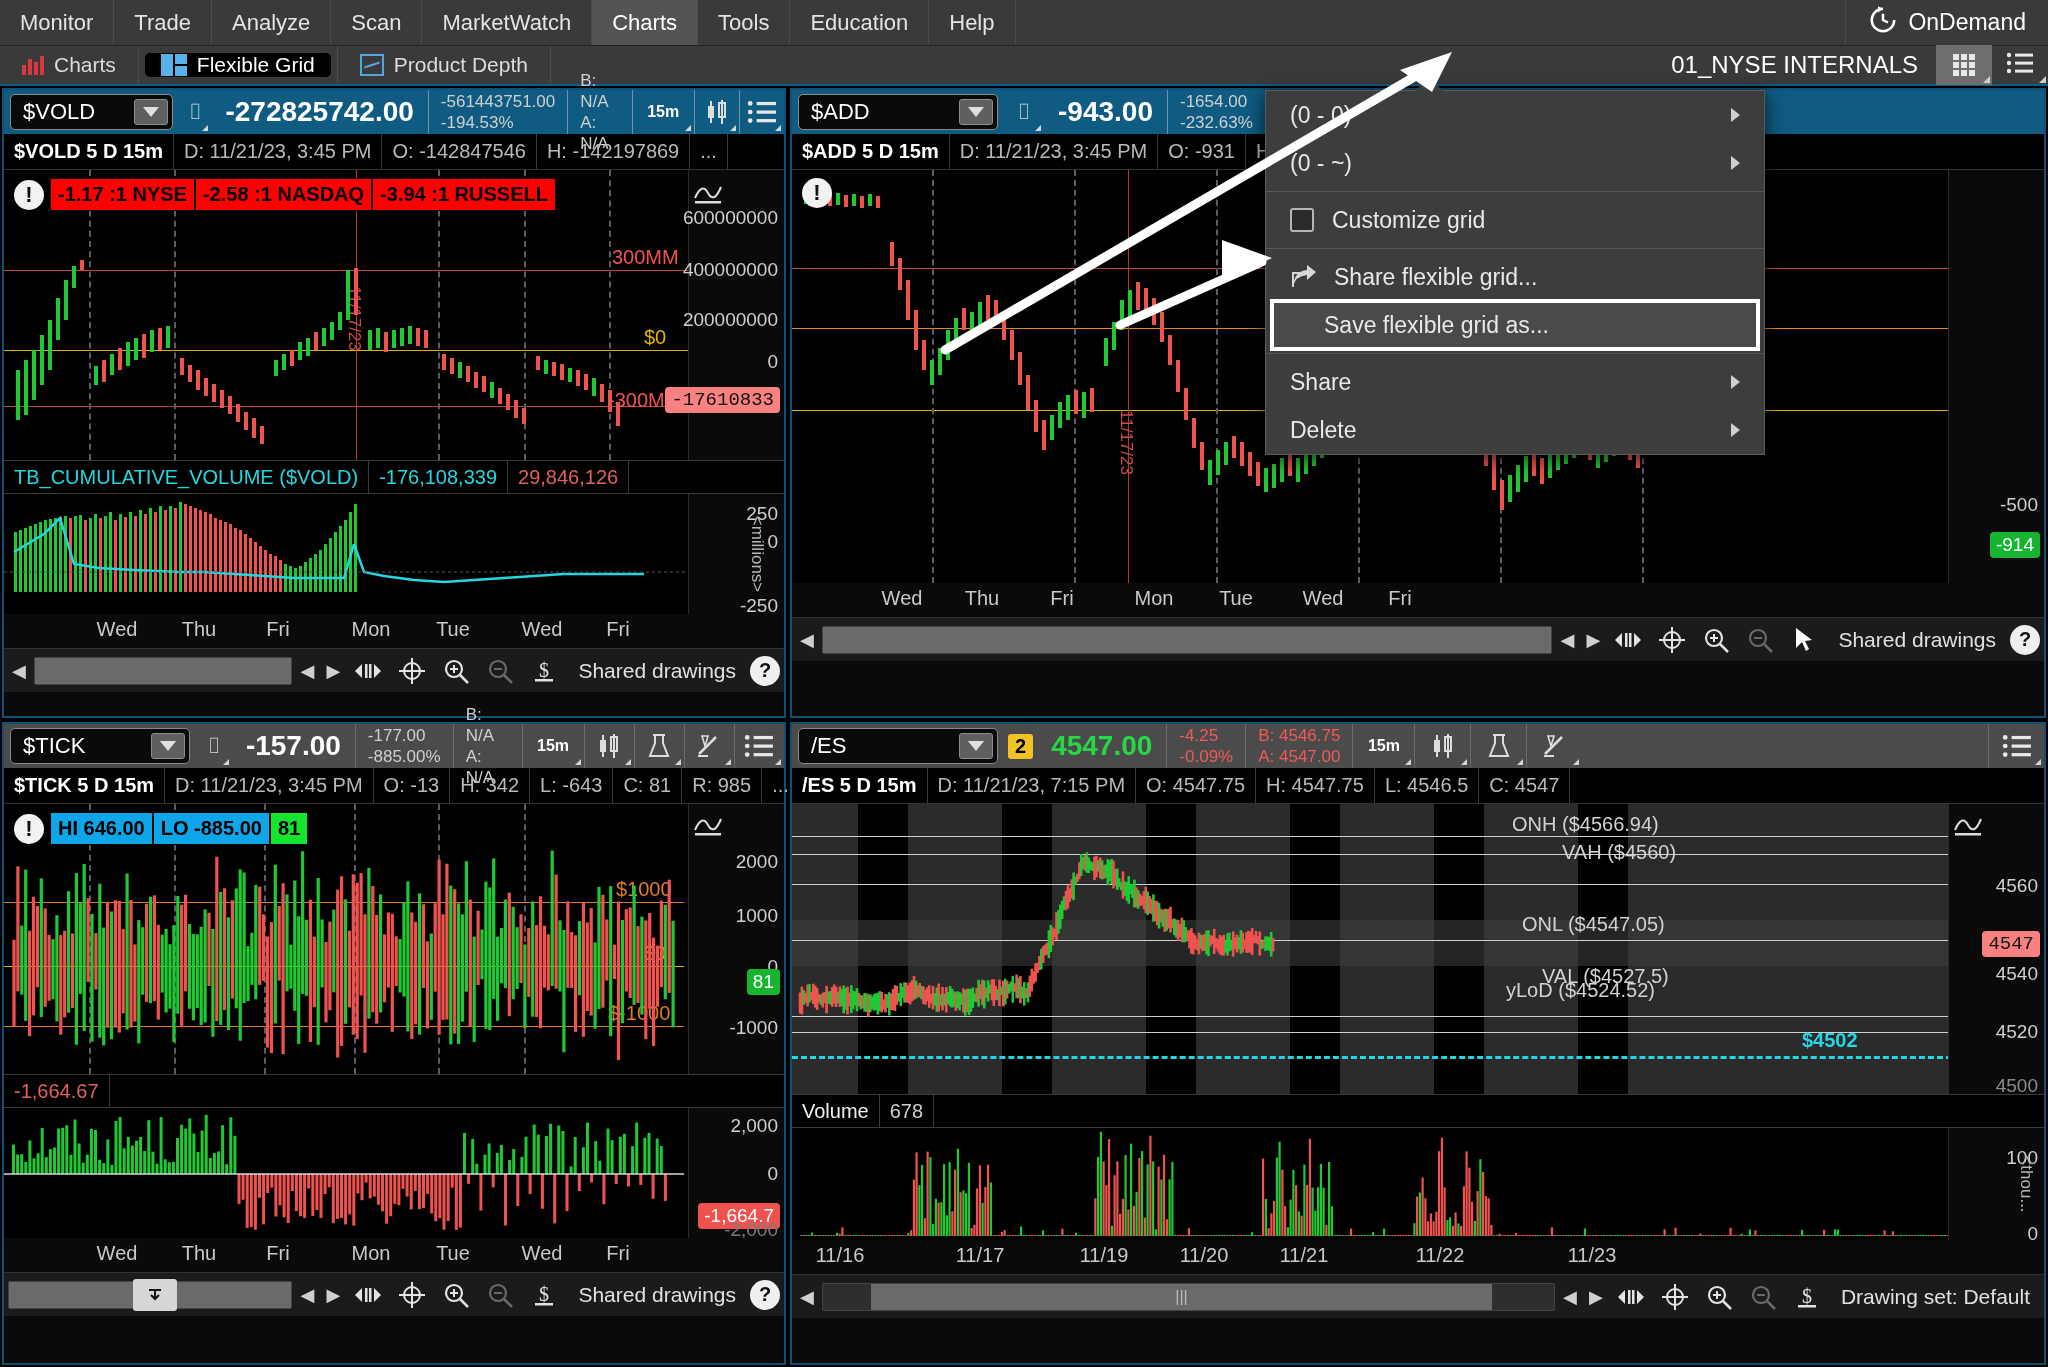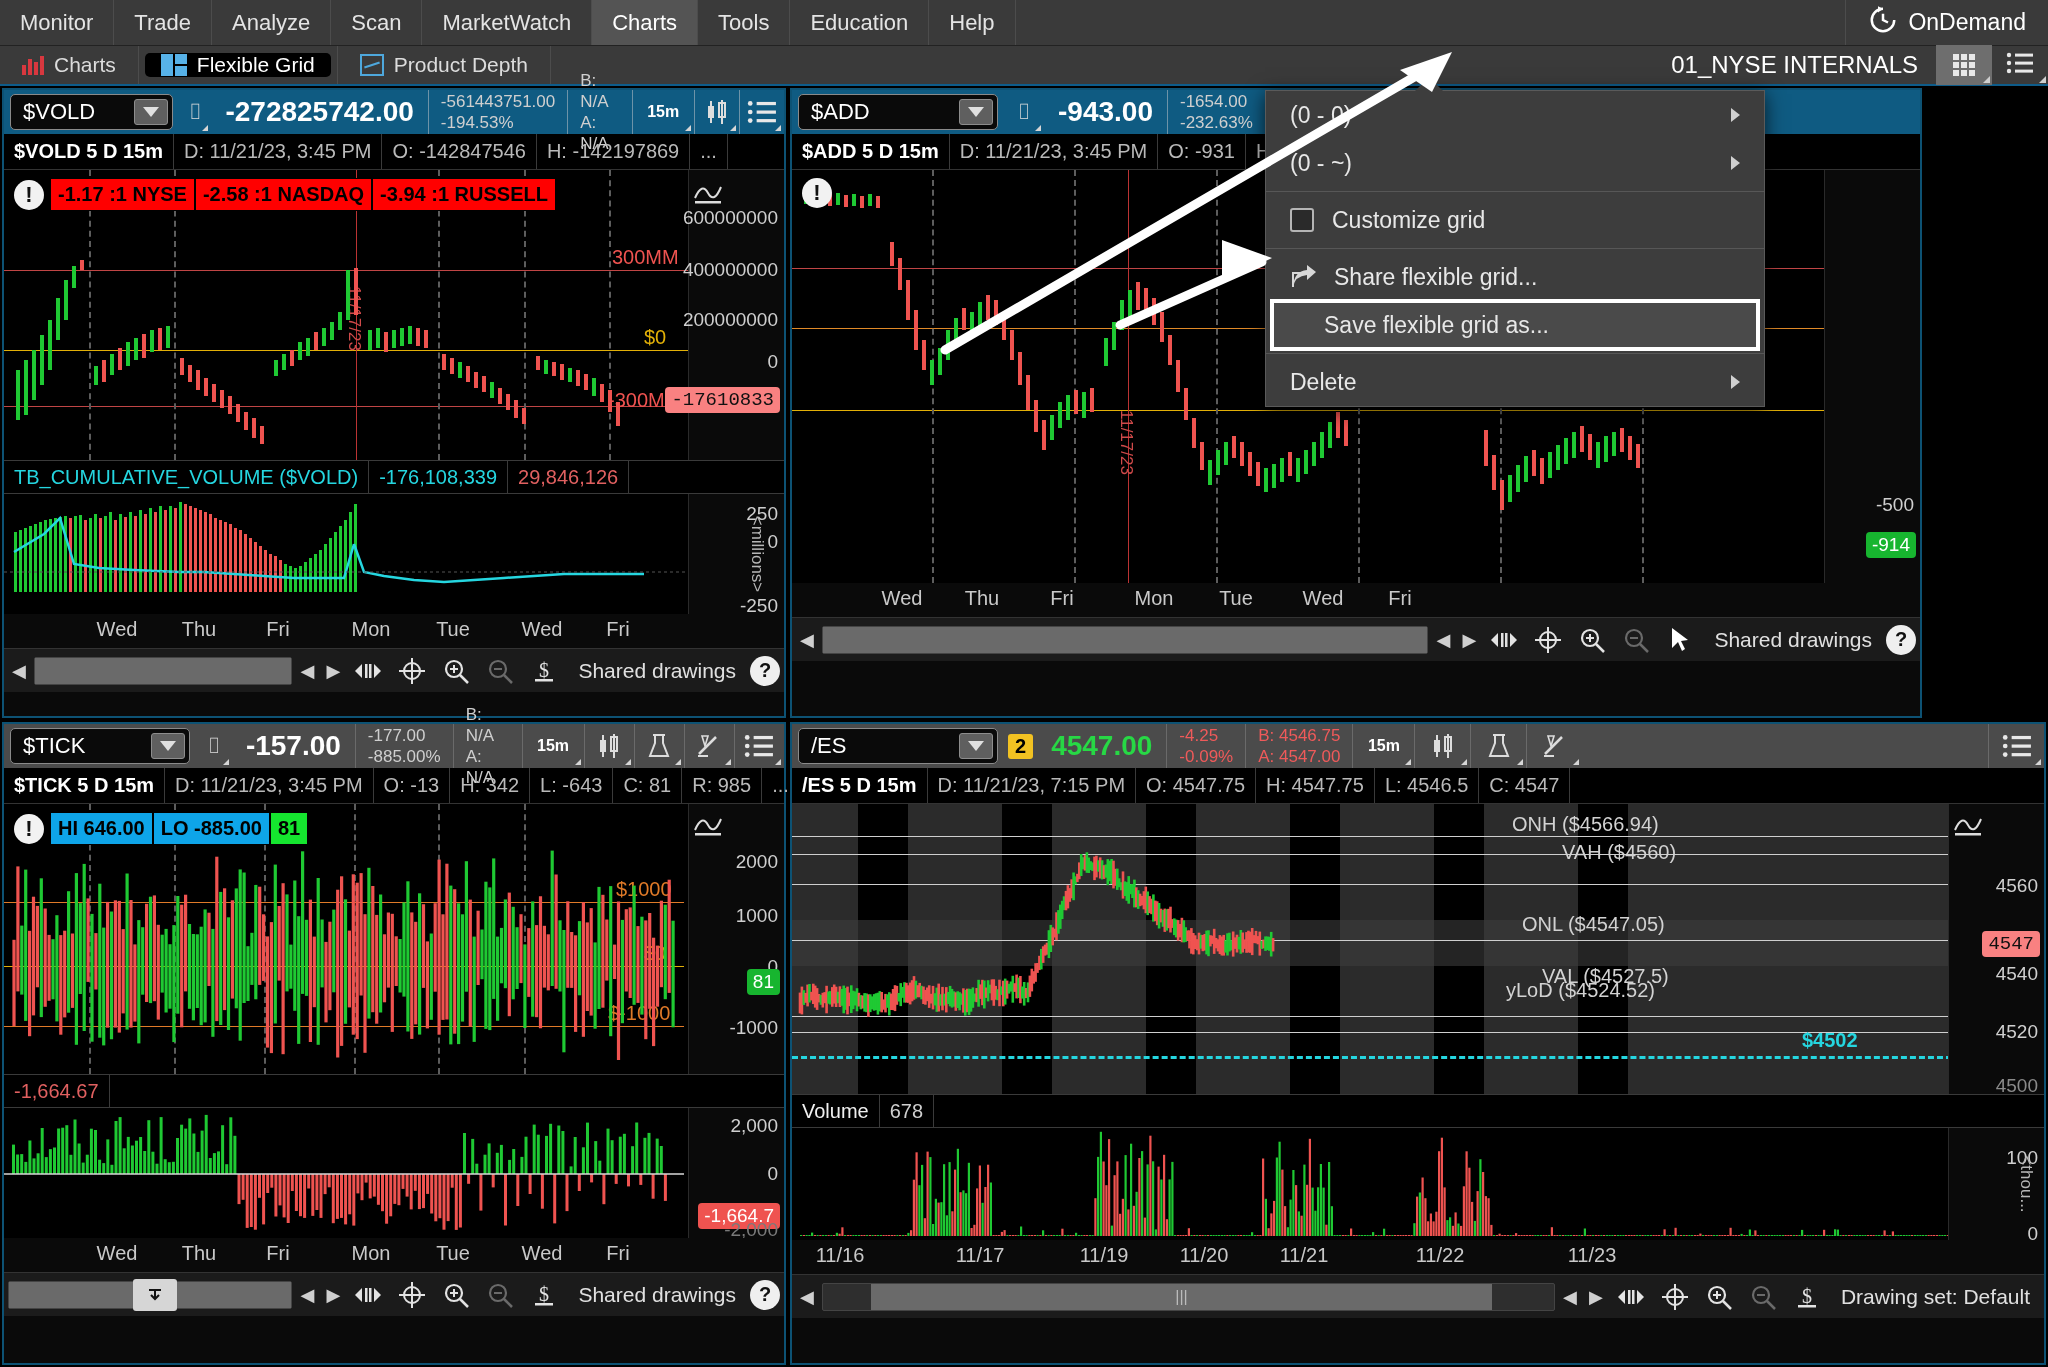--- a/index.html
+++ b/index.html
@@ -59,21 +59,21 @@
   .tool-btn .corner{ position:absolute; right:2px; bottom:2px;
     border-left:7px solid transparent; border-bottom:7px solid #cfcfcf; }
   .dots9{ width:22px; height:22px; display:grid;
     grid-template-columns:repeat(3,1fr); grid-template-rows:repeat(3,1fr); gap:2px; }
   .dots9 span{ background:#e8e8e8; }
 
   
   .grid-area{ position:absolute; left:0; top:88px; width:2048px; height:1279px; }
   .panel{ position:absolute; background:#0a0a0a; border:2px solid #0d5274; }
   #p-vold{ left:2px; top:0; width:784px; height:630px; }
-  #p-add { left:790px; top:0; width:1132px; height:630px; }
+  #p-add { left:790px; top:0; width:1256px; height:630px; }
   #p-tick{ left:2px; top:634px; width:784px; height:643px; }
   #p-es  { left:790px; top:634px; width:1256px; height:643px; }
 
   
   .symrow{ display:flex; align-items:stretch; height:44px;
     background:#0f5b82; }
   .symrow.grey{ background:#4b4b4b; }
   .symbox{ margin:4px 6px; background:#0a0a0a; border:1px solid #8a8a8a;
     border-radius:5px; display:flex; align-items:center; width:200px;
     padding-left:12px; font-size:22px; color:#fff; }
@@ -2211,20 +2211,24 @@
           <path d="M3 23 Q5 12 17 11 L17 16 L26 8 L17 1 L17 6 Q4 7 3 23Z" fill="#d8d8d8"></path>
         </svg>
     </span>
     <span>Share flexible grid...</span>
   </div>
   <div class="ctx-item highlight">
     <span style="margin-left:28px;">Save flexible grid as...</span>
   </div>
   <div class="ctx-sep"></div>
   <div class="ctx-item">
+    <span>Share</span>
+    <span class="arrow"></span>
+  </div>
+  <div class="ctx-item">
     <span>Delete</span>
     <span class="arrow"></span>
   </div>
 </div>
 
 <svg class="annot">
   <g stroke="#ffffff" stroke-width="9" fill="none" stroke-linecap="round">
     <line x1="945" y1="350" x2="1440" y2="62"></line>
     <line x1="1120" y1="325" x2="1262" y2="262"></line>
   </g>

